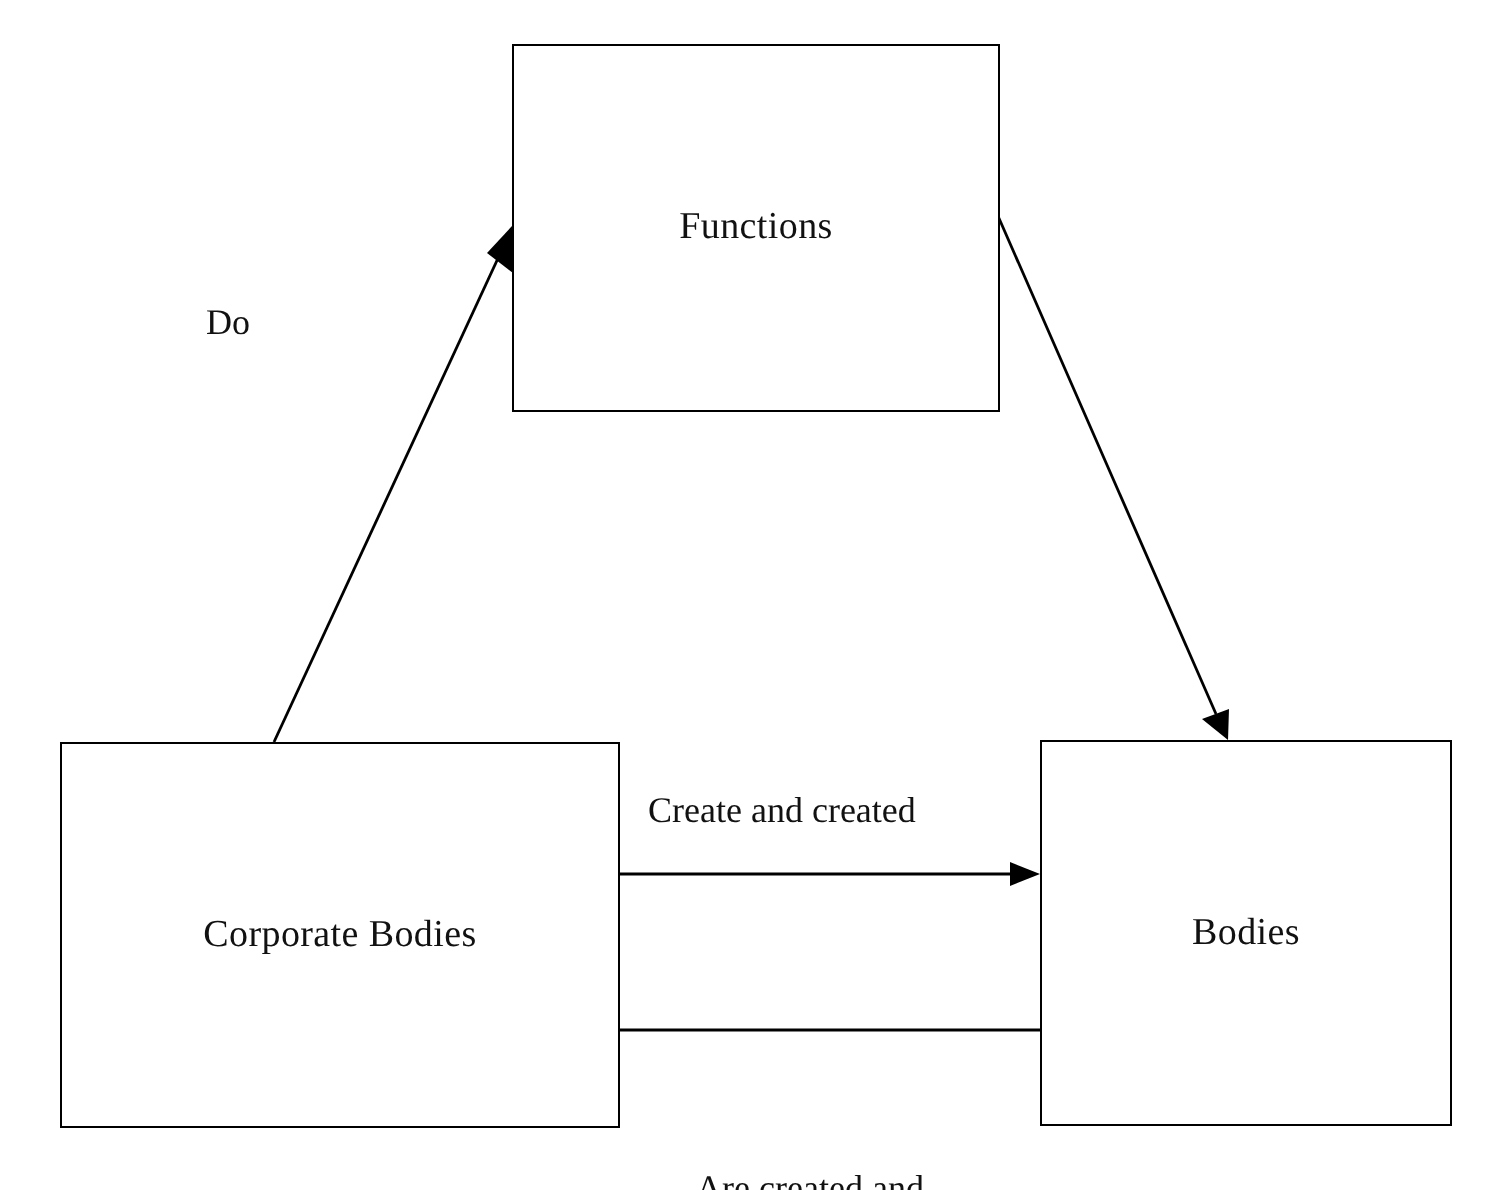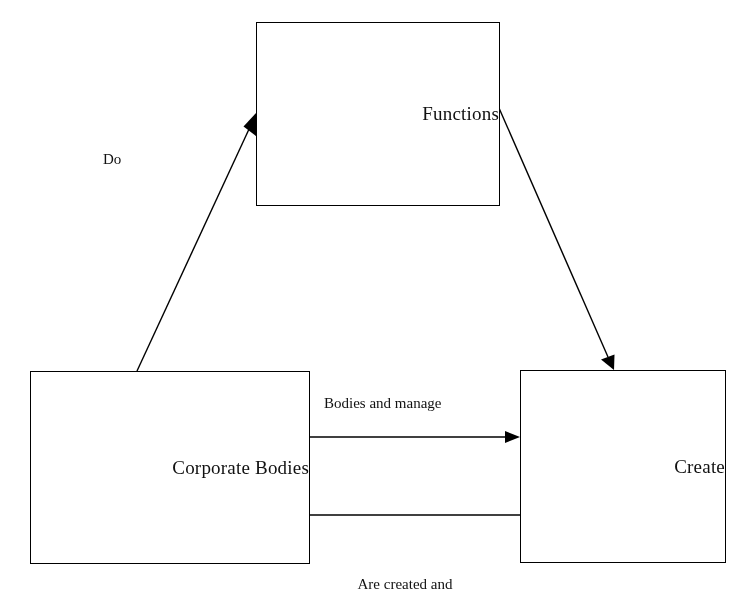--- a/index.html
+++ b/index.html
@@ -15,21 +15,21 @@
     overflow: hidden;
     font-family: "Liberation Serif", "DejaVu Serif", serif;
   }
   .node {
     position: absolute;
     box-sizing: border-box;
     border: 1.4px solid #000000;
     background: #ffffff;
     display: flex;
     align-items: center;
-    justify-content: flex-end;
+    justify-content: center;
   }
   .node-label {
     font-family: "Liberation Serif", "DejaVu Serif", serif;
     font-size: 19px;
     color: #111111;
     line-height: 1.15;
     letter-spacing: 0.2px;
     white-space: nowrap;
   }
   #node-functions {
@@ -46,21 +46,21 @@
   }
   #node-records {
     left: 520px;
     top: 370px;
     width: 206px;
     height: 193px;
   }
   .edge-label {
     position: absolute;
     font-family: "Liberation Serif", "DejaVu Serif", serif;
-    font-size: 15px;
+    font-size: 18px;
     color: #111111;
     line-height: 1.35;
     white-space: pre;
   }
   #label-do {
     left: 103px;
     top: 149px;
   }
   #label-are-documented-in {
     left: 559px;
@@ -125,26 +125,26 @@
 
   <div class="node" id="node-functions">
     <span class="node-label">Functions</span>
   </div>
 
   <div class="node" id="node-corporate-bodies">
     <span class="node-label">Corporate Bodies</span>
   </div>
 
   <div class="node" id="node-records">
-    <span class="node-label">Create</span>
+    <span class="node-label">Bodies</span>
   </div>
 
   <div class="edge-label" id="label-do">Do</div>
 
 
-  <div class="edge-label" id="label-create-and-manage">Bodies and manage</div>
+  <div class="edge-label" id="label-create-and-manage">Create and created</div>
 
   <div class="edge-label" id="label-are-created-and-used-by">
     <div>Are created and</div>
     
   </div>
 
 </div>
 
 </body></html>

